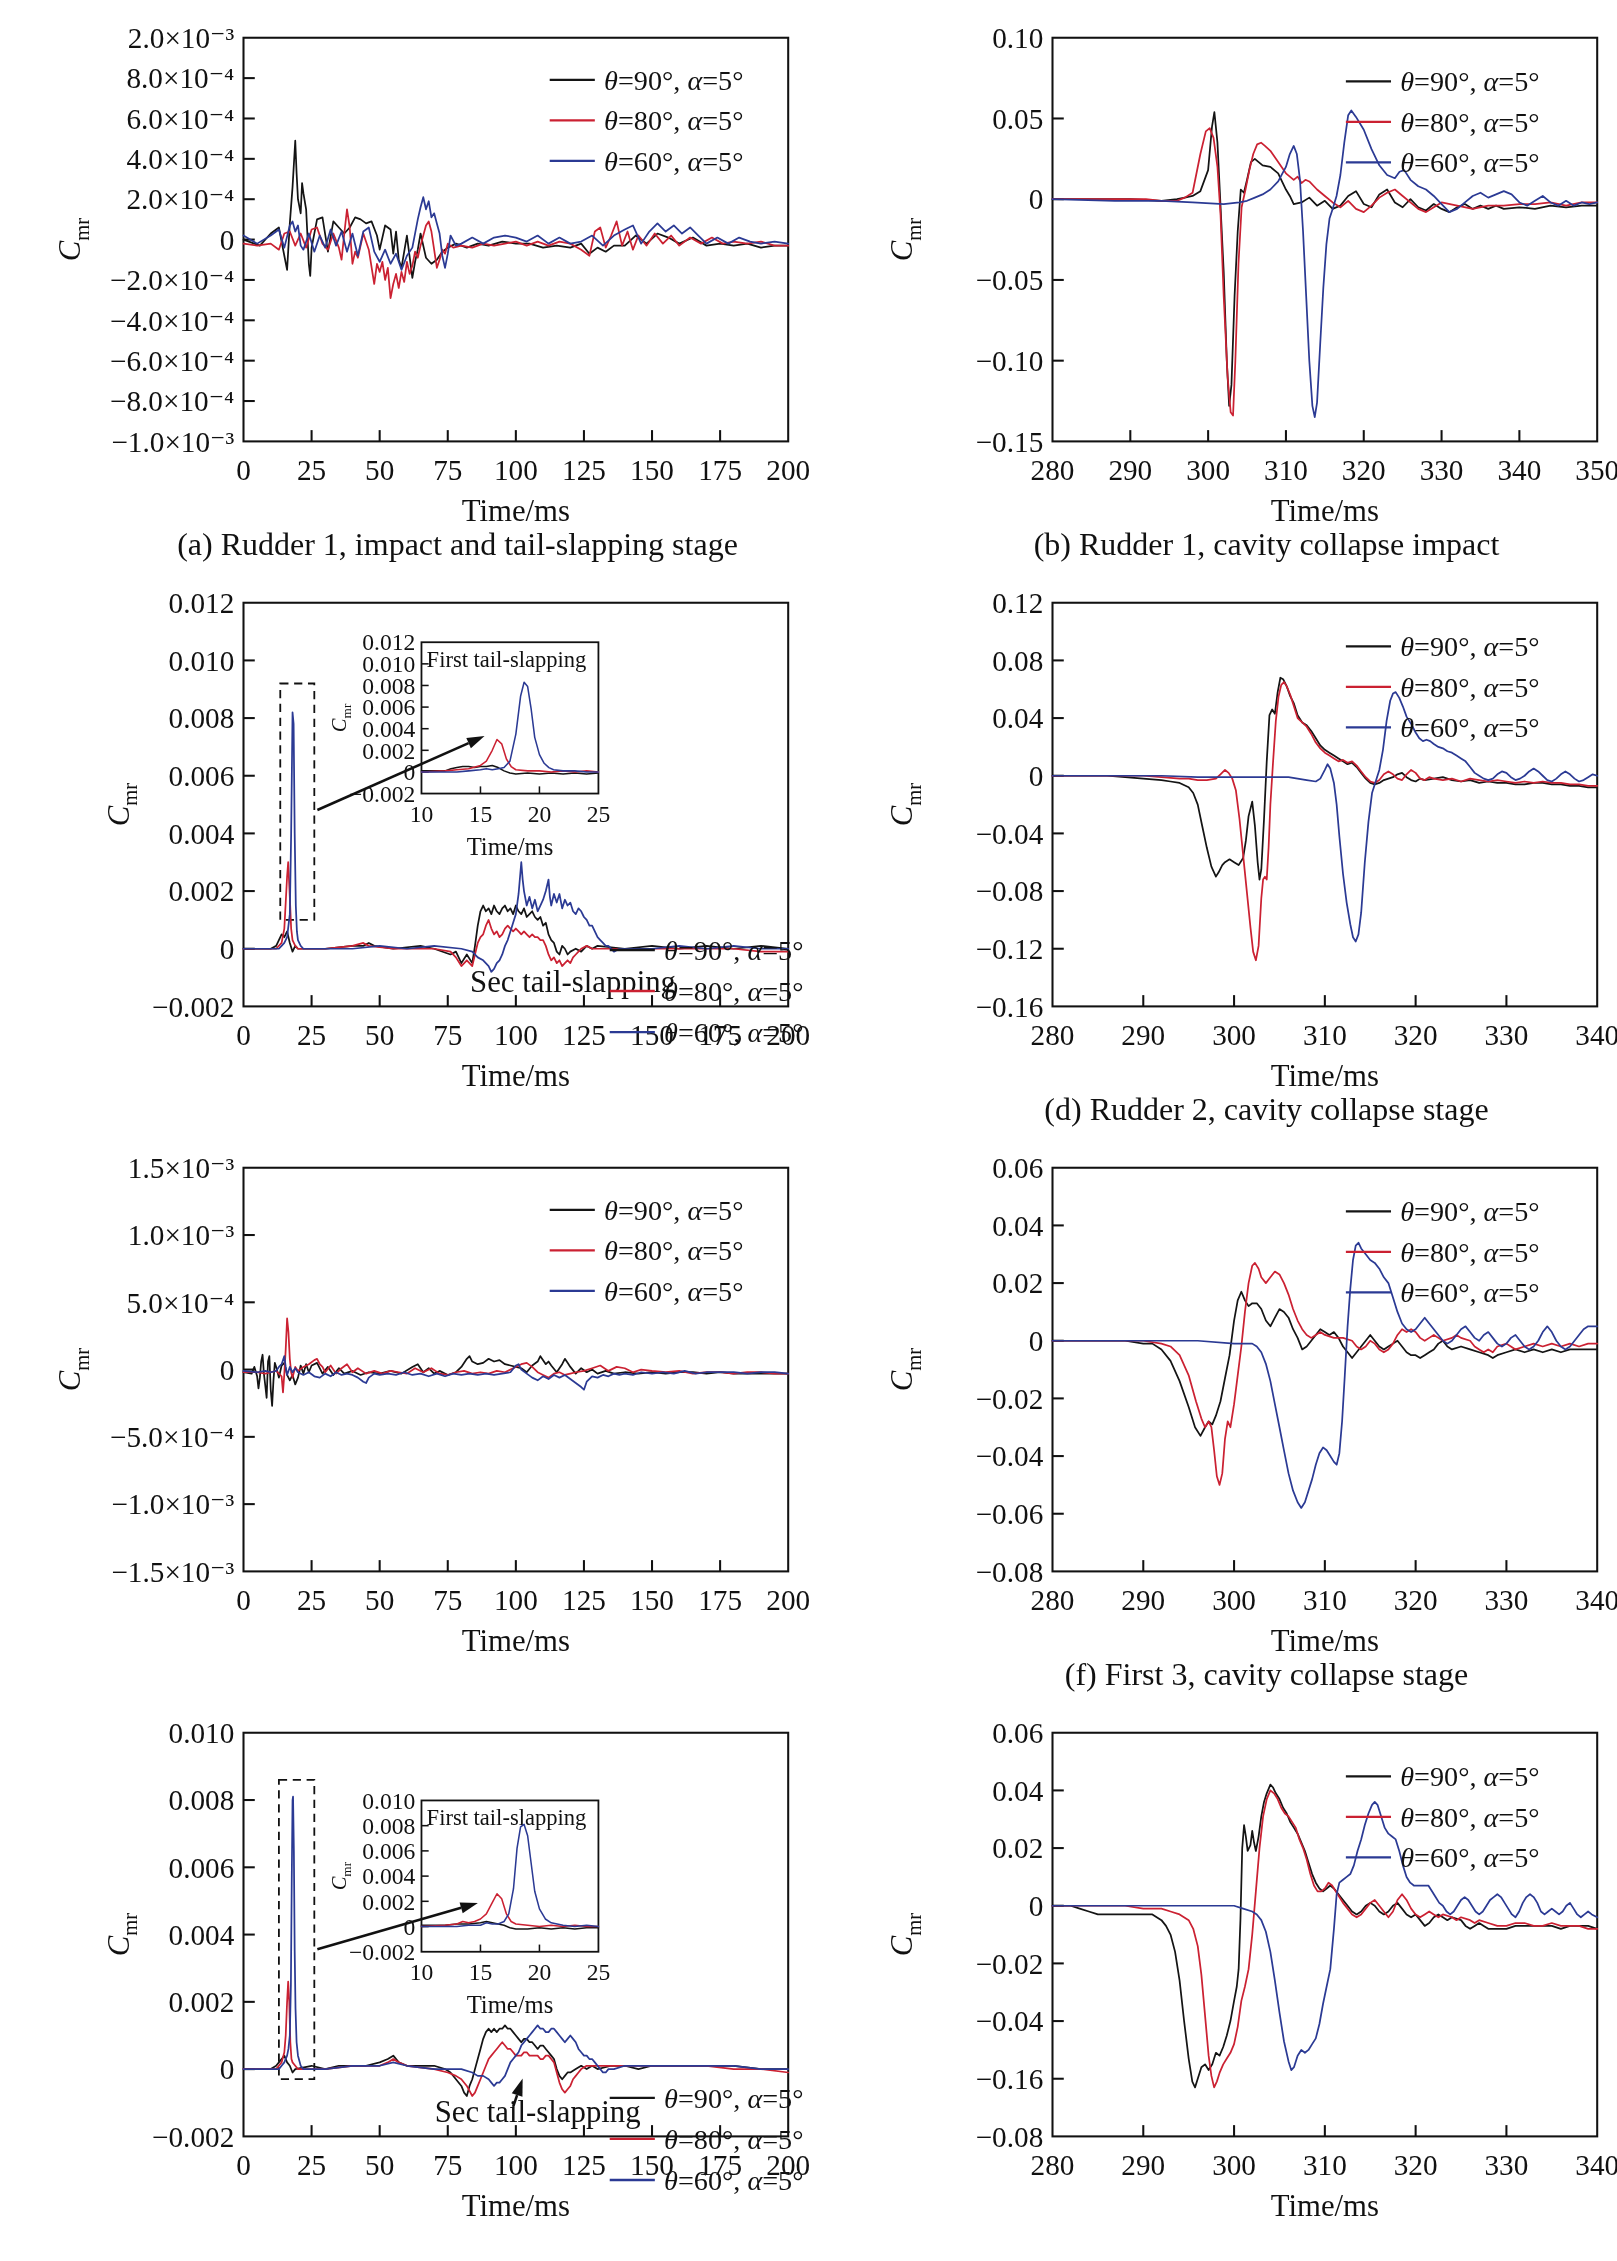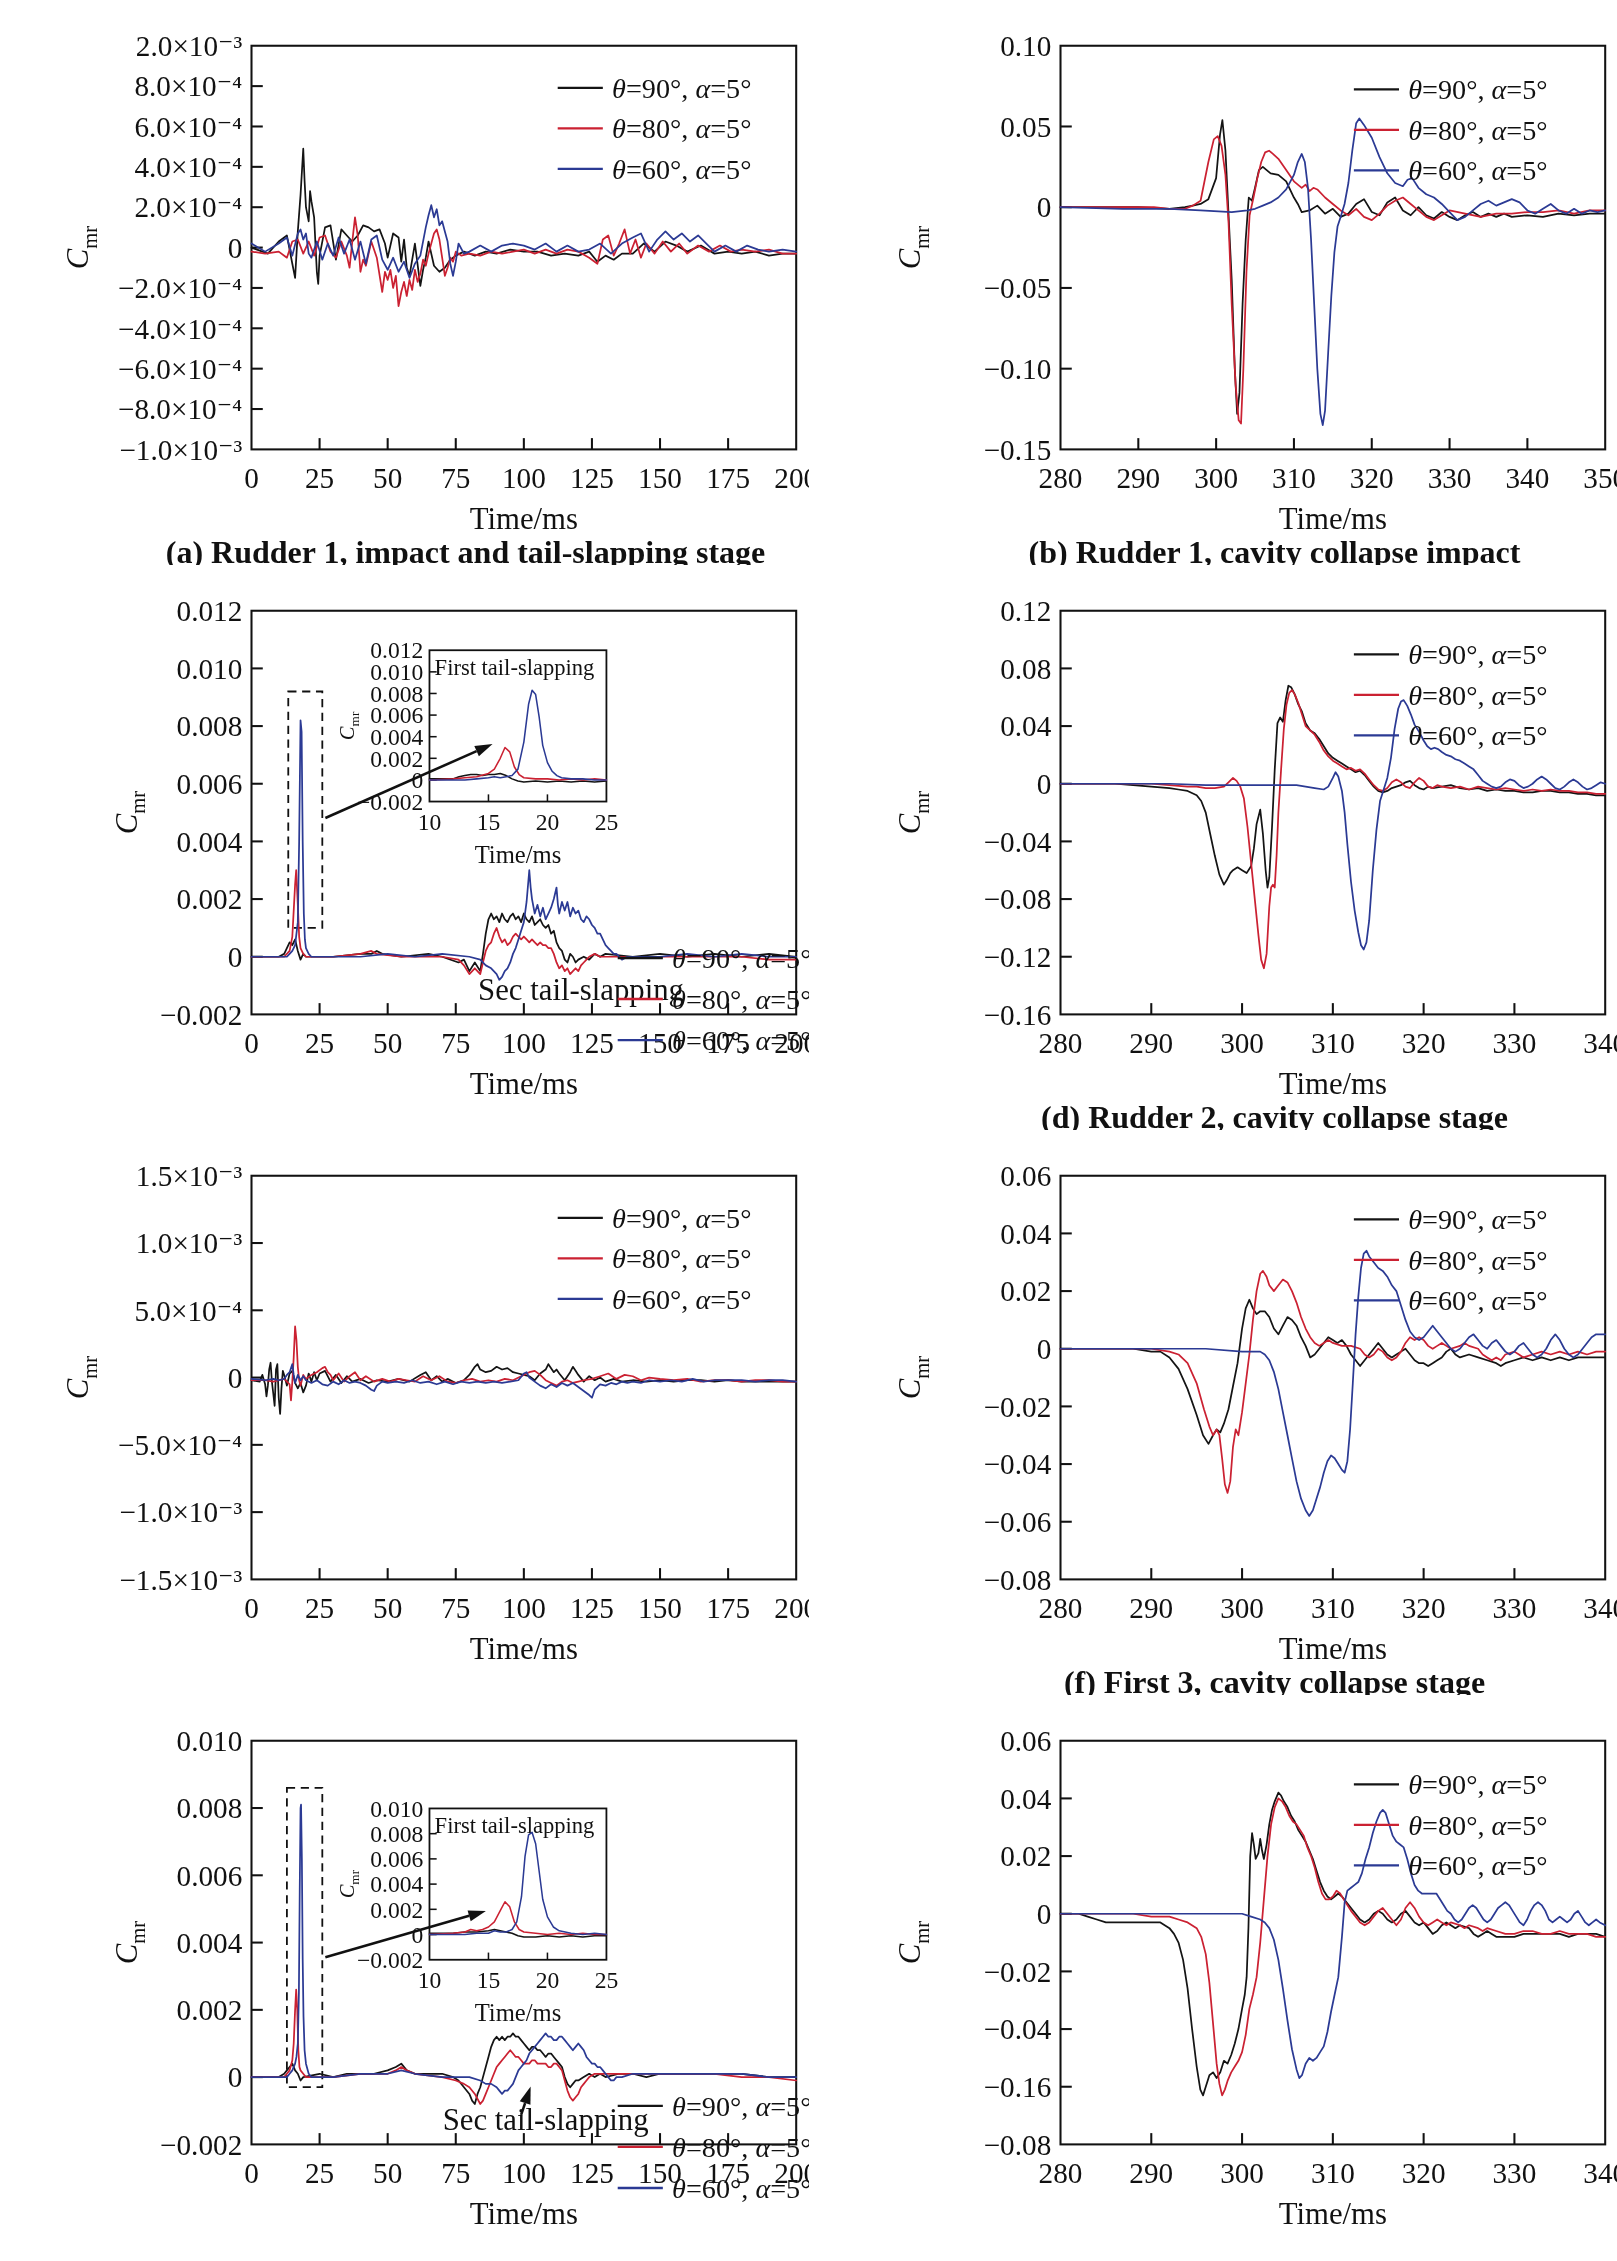--- a/index.html
+++ b/index.html
@@ -1,21 +1,21 @@
 <!DOCTYPE html>
 <html style="font-size:8.2px"><head>
 <meta charset="utf-8">
 <style>
   html,body{margin:0;padding:0;background:#ffffff;}
   body{width:1617px;height:2261px;font-family:"Liberation Serif","DejaVu Serif",serif;color:#111;}
   #grid{display:grid;grid-template-columns:809px 809px;grid-auto-rows:565px;width:1617px;}
-  figure.cell{margin:0;padding:16px;position:relative;overflow:hidden;}
+  figure.cell{margin:0;padding:8px;position:relative;overflow:hidden;}
   svg.chart{display:block;}
   figcaption{width:809px;box-sizing:border-box;padding-left:90px;text-align:center;
-             font-size:32px;line-height:43px;margin-top:-2.1px;color:#111;white-space:nowrap;font-weight:bold;}
+             font-size:32px;line-height:43px;margin-top:-2.1px;color:#111;white-space:nowrap;}
 </style>
 </head>
 <body>
 
 <div id="grid">
   <figure class="cell">
     <svg class="chart" width="809" height="517" viewBox="0 0 1575 1008">
         <rect x="458" y="58" width="1062" height="787" fill="none" stroke="#111111" stroke-width="4"></rect>
         <text x="440" y="78" font-size="57" text-anchor="end" fill="#111111">2.0×10⁻³</text>
         <line x1="458" y1="136.69999999999993" x2="480" y2="136.69999999999993" stroke="#111111" stroke-width="4"></line>

